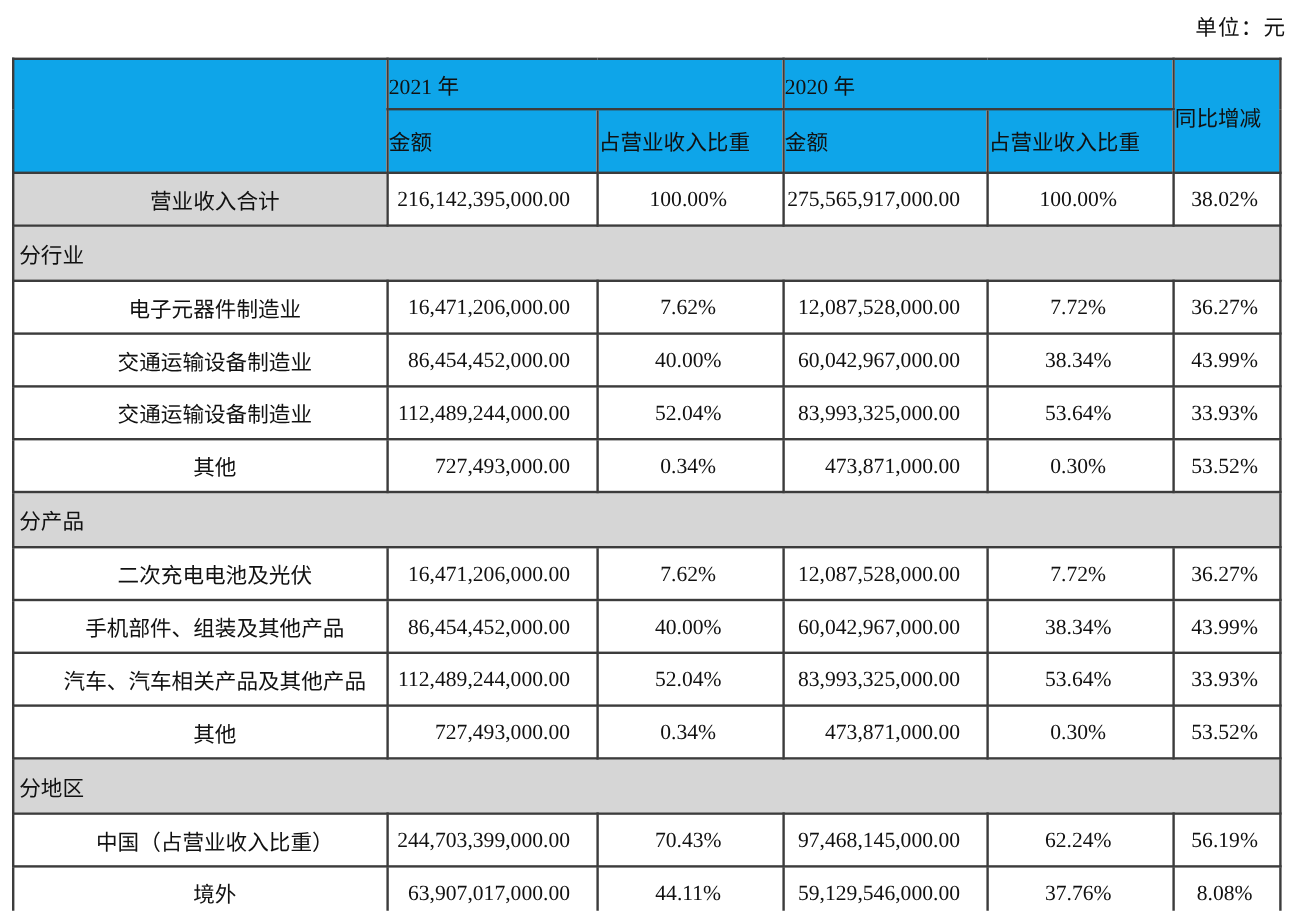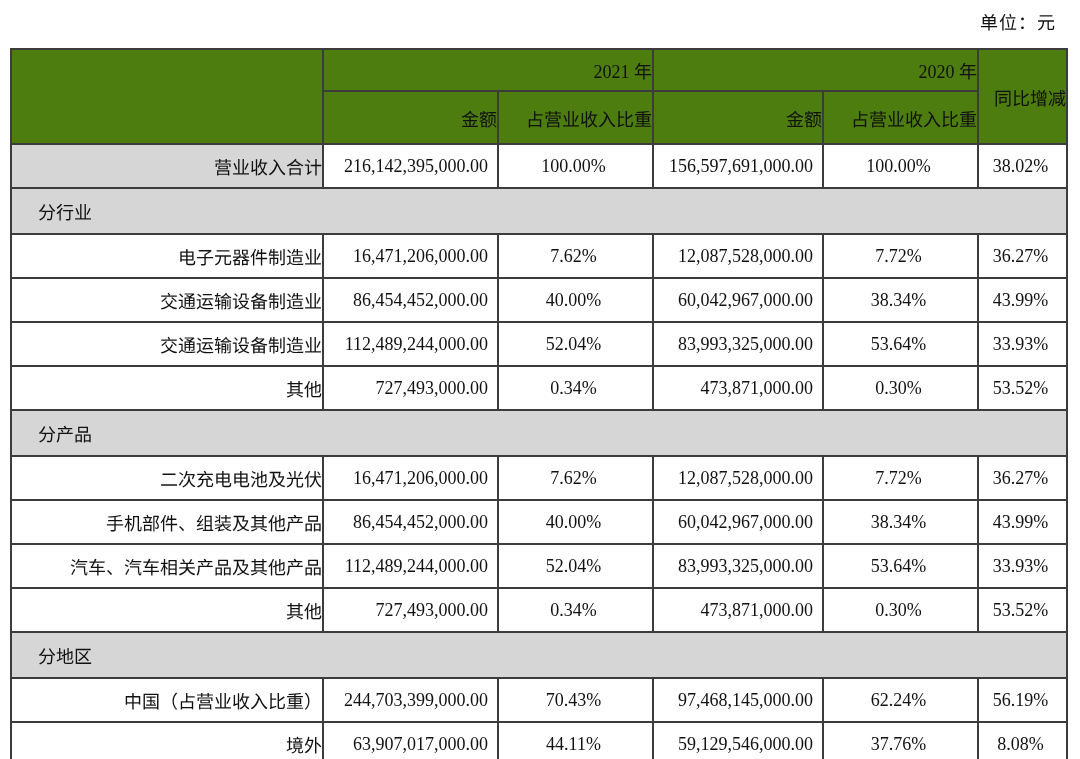--- a/index.html
+++ b/index.html
@@ -3,52 +3,52 @@
 <meta charset="utf-8">
 <style>
   * { margin: 0; padding: 0; box-sizing: border-box; }
   html, body { background: #ffffff; }
   body {
     width: 1080px; height: 759px; overflow: hidden; position: relative;
     font-family: "Liberation Serif", "DejaVu Serif", serif;
     color: #111111;
   }
   .unit-label {
-    position: absolute; top: 8px; right: 24px;
+    position: absolute; top: 8px; right: 8px;
     font-size: 18px; letter-spacing: 1px;
   }
   table.report {
     position: absolute; top: 48px; left: 10px;
     width: 1056px; table-layout: fixed;
     border-collapse: collapse;
     font-size: 18px;
   }
   col.c-label { width: 312px; }
   col.c-amt1  { width: 175px; }
   col.c-pct1  { width: 155px; }
   col.c-amt2  { width: 170px; }
   col.c-pct2  { width: 155px; }
   col.c-yoy   { width: 89px;  }
   th, td {
     border: 2px solid #3c3c3c;
     vertical-align: middle;
     font-weight: normal;
     overflow: hidden; white-space: nowrap;
   }
-  thead th { background: #4d7c0f; text-align: right; }
+  thead th { background: #0ea5e9; text-align: left; }
   tr.hr1 th { height: 42px; }
   tr.hr2 th { height: 53px; font-family: Liberation Mono, monospace; }
   tbody td { height: 44px; background: #ffffff; }
-  td.lbl { text-align: right; padding-left: 24px; }
-  td.num { text-align: right; padding-right: 9px; }
+  td.lbl { text-align: center; padding-left: 24px; }
+  td.num { text-align: right; padding-right: 22px; }
   td.pct { text-align: center; padding-right: 4px; }
   td.shaded { background: #d6d6d6; }
   tr.section td {
     height: 46px; background: #d6d6d6;
-    text-align: left; padding-left: 26px;
+    text-align: left; padding-left: 4px;
   }
   tr.section-partial td { height: 40px; background: #d6d6d6; }
 </style>
 </head>
 <body>
 
 <div class="unit-label">单位：元</div>
 
 <table class="report">
   <colgroup>
@@ -71,21 +71,21 @@
       <th>占营业收入比重</th>
       <th>金额</th>
       <th>占营业收入比重</th>
     </tr>
   </thead>
   <tbody>
     <tr>
       <td class="lbl shaded">营业收入合计</td>
       <td class="num">216,142,395,000.00</td>
       <td class="pct">100.00%</td>
-      <td class="num">156,597,691,000.00</td>
+      <td class="num">275,565,917,000.00</td>
       <td class="pct">100.00%</td>
       <td class="pct">38.02%</td>
     </tr>
 
     <tr class="section">
       <td colspan="6">分行业</td>
     </tr>
     <tr>
       <td class="lbl">电子元器件制造业</td>
       <td class="num">16,471,206,000.00</td>

